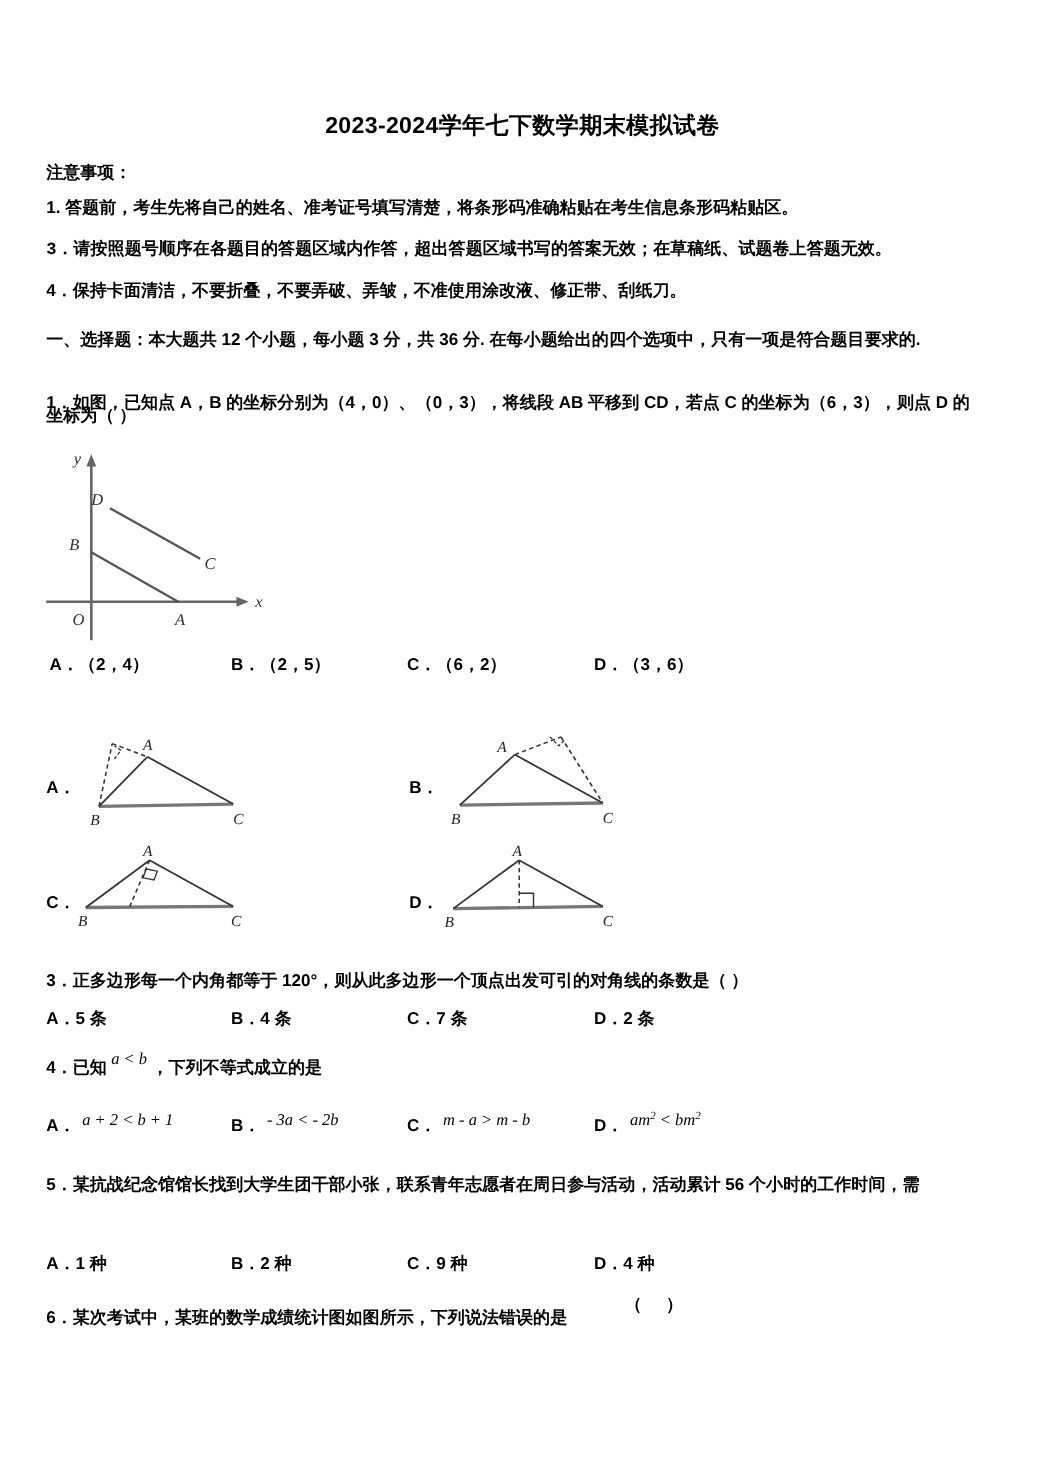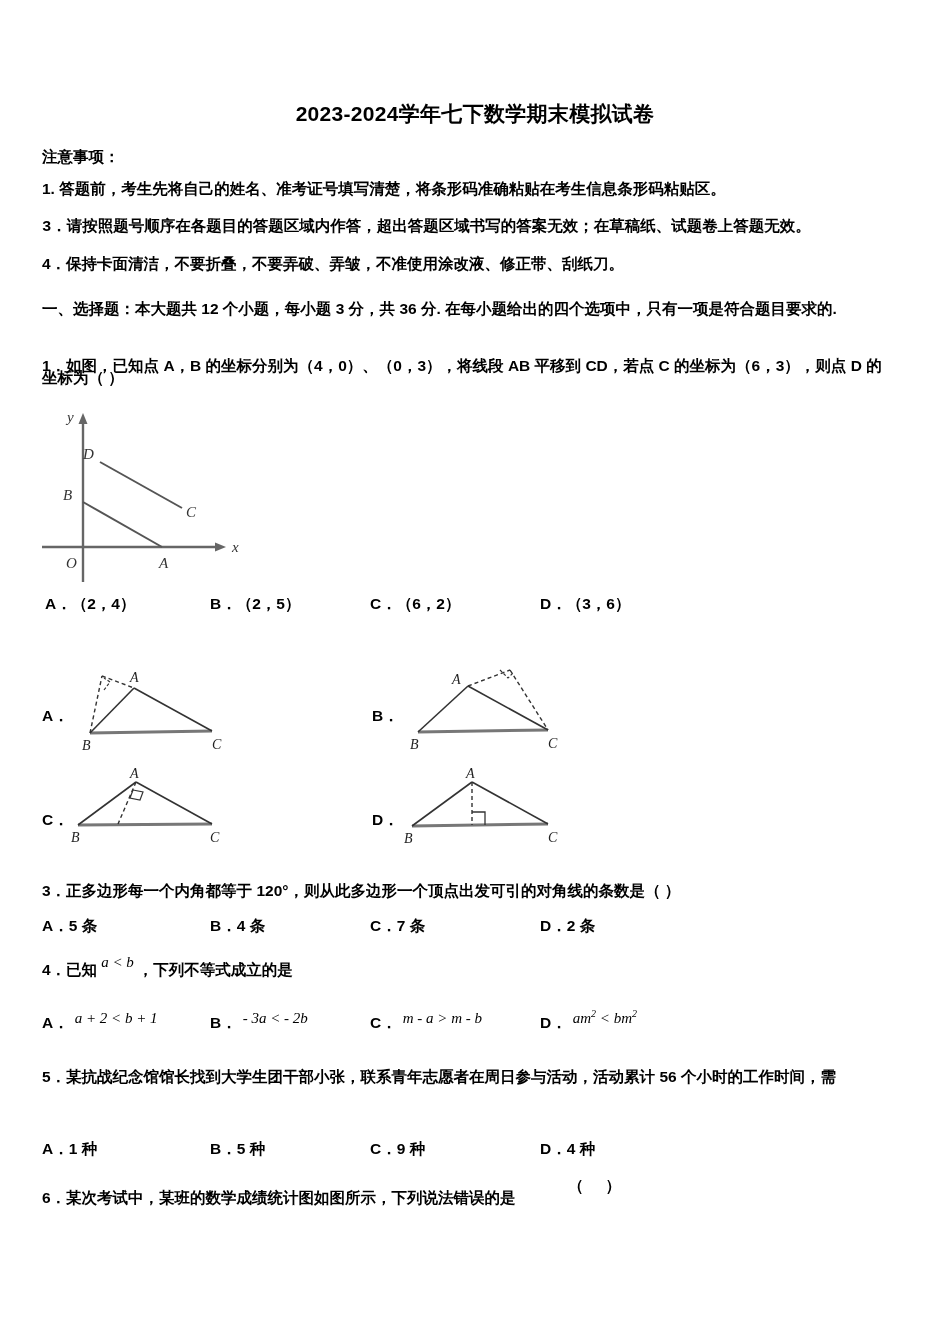--- a/index.html
+++ b/index.html
@@ -264,21 +264,21 @@
       <span class="mathlabel" style="position:relative">C．</span><span style="font-family:'Liberation Serif',serif;font-style:italic;font-weight:normal;font-size:15px;position:relative;top:-5px;padding-left:6px;">m - a &gt; m - b</span>
     </span>
     <span class="od" style="left:498px;top:8px">
       <span class="mathlabel" style="position:relative">D．</span><span style="font-family:'Liberation Serif',serif;font-style:italic;font-weight:normal;font-size:15px;position:relative;top:-5px;padding-left:6px;margin-top:24px;"><span>am</span><span class="sup">2</span><span> &lt; bm</span><span class="sup">2</span></span>
     </span>
   </div>
 
   <div class="q-line q5a">5．某抗战纪念馆馆长找到大学生团干部小张，联系青年志愿者在周日参与活动，活动累计 56 个小时的工作时间，需</div>
   <div class="opt-row q5opts">
     <span class="oa"><b>A．</b><span>1 种</span></span>
-    <span class="ob"><b>B．</b><span>5 种</span></span>
+    <span class="ob"><b>B．</b><span>2 种</span></span>
     <span class="oc"><b>C．</b><span>9 种</span></span>
     <span class="od"><b>D．</b><span>4 种</span></span>
   </div>
 
   <div class="q-line q6t">6．某次考试中，某班的数学成绩统计图如图所示，下列说法错误的是</div>
   <div class="paren-raised"><span>（</span><span>）</span></div>
 
 </div>
 
 </body></html>

